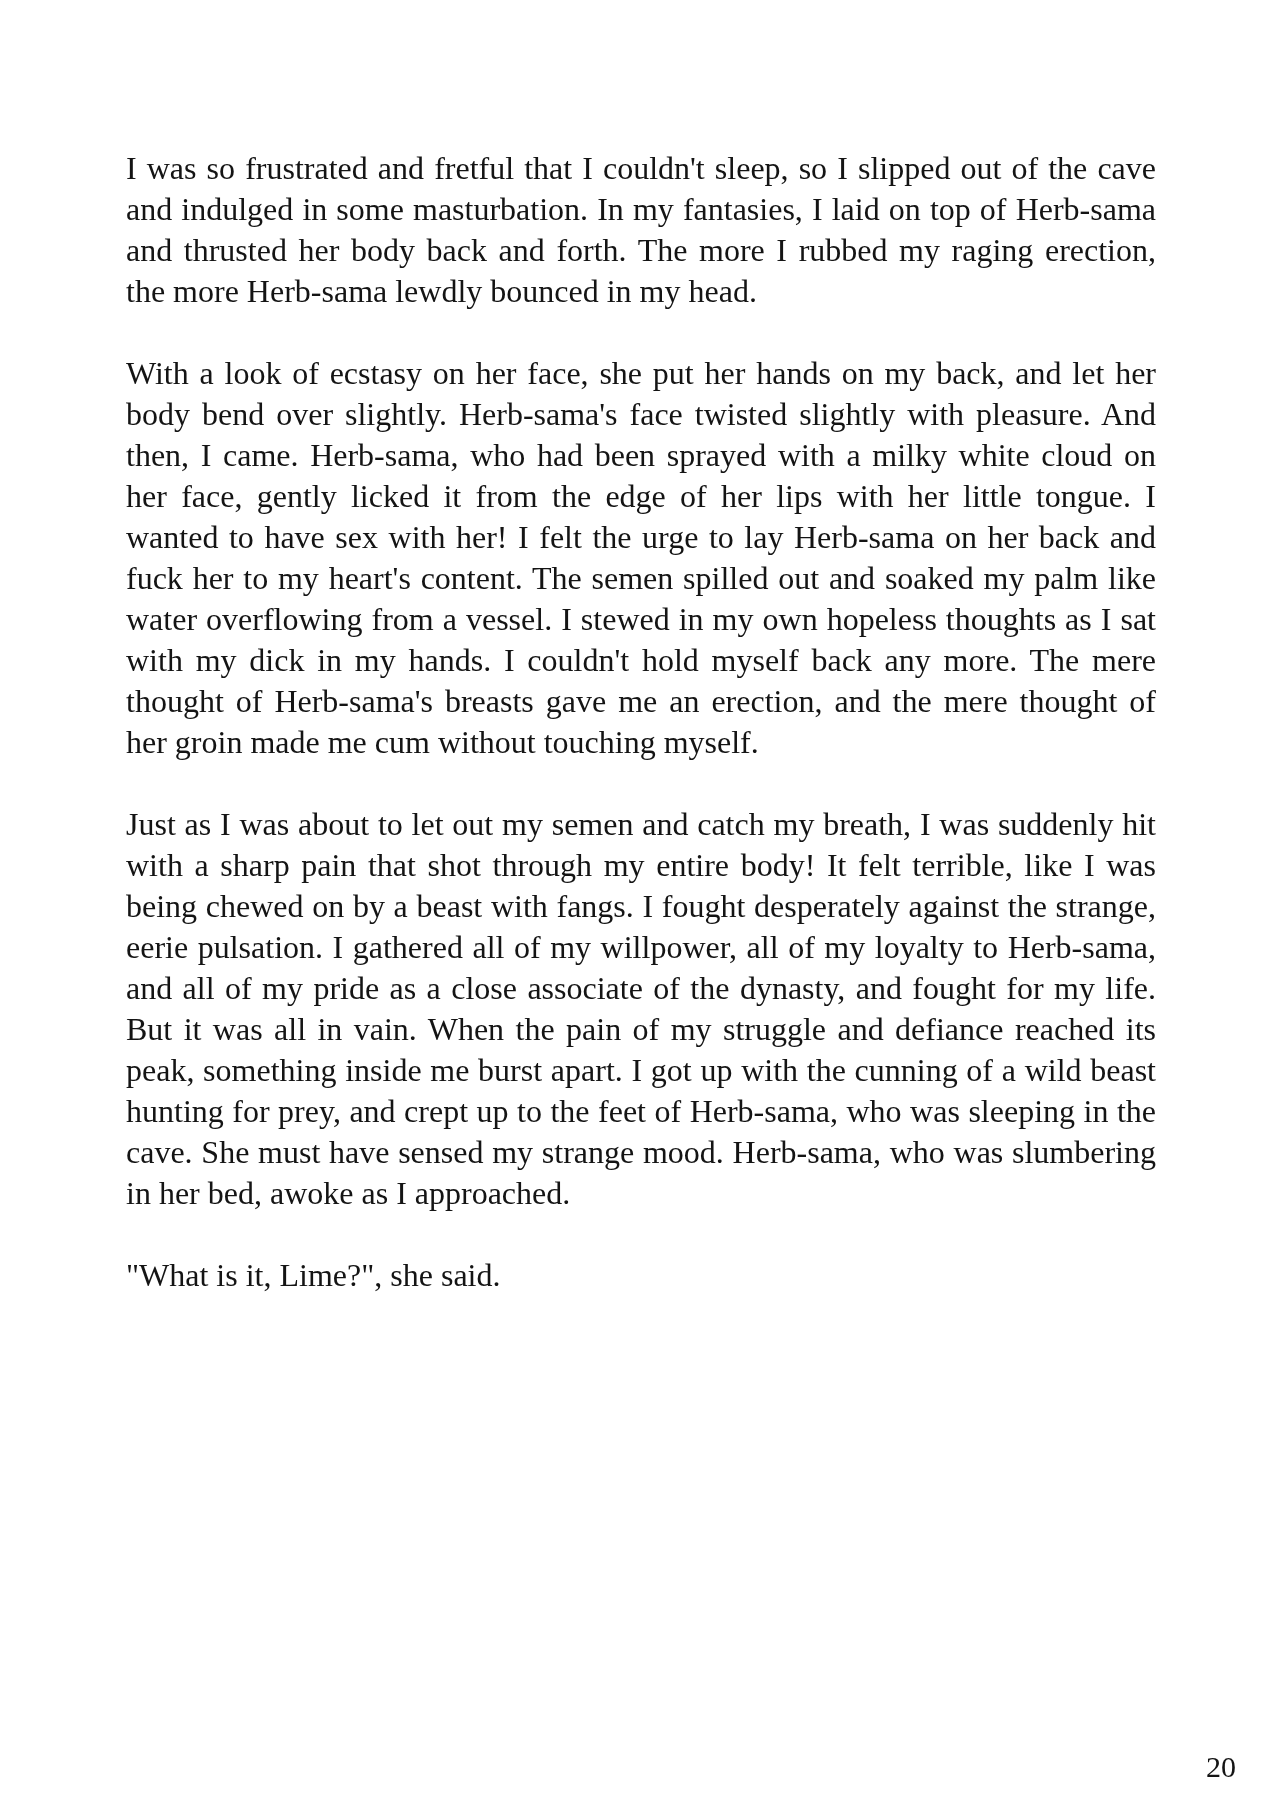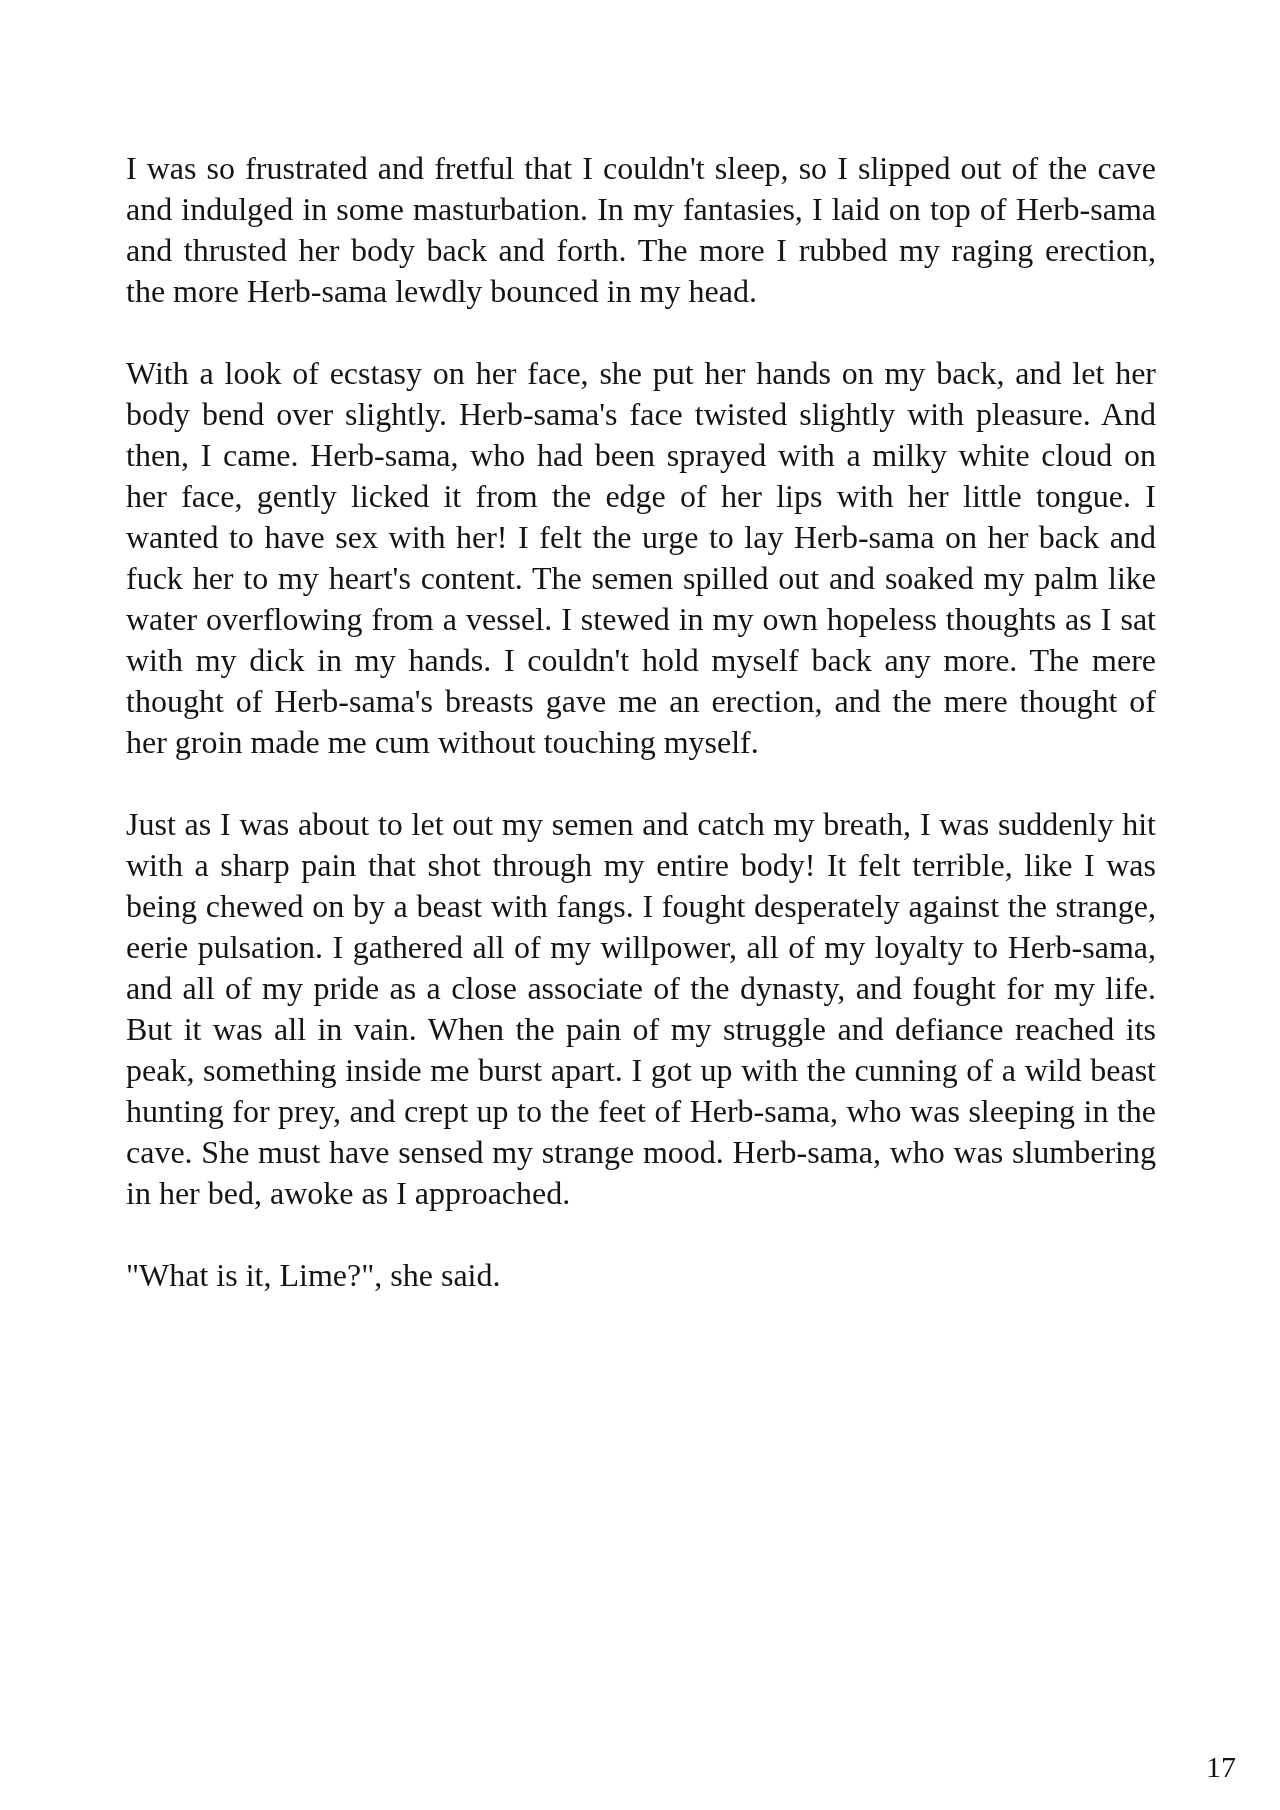--- a/index.html
+++ b/index.html
@@ -46,14 +46,14 @@
 </head>
 <body>
 
 <div class="page">
   <div class="content">
     <p>I was so frustrated and fretful that I couldn't sleep, so I slipped out of the cave and indulged in some masturbation. In my fantasies, I laid on top of Herb-sama and thrusted her body back and forth. The more I rubbed my raging erection, the more Herb-sama lewdly bounced in my head.</p>
     <p>With a look of ecstasy on her face, she put her hands on my back, and let her body bend over slightly. Herb-sama's face twisted slightly with pleasure. And then, I came. Herb-sama, who had been sprayed with a milky white cloud on her face, gently licked it from the edge of her lips with her little tongue. I wanted to have sex with her! I felt the urge to lay Herb-sama on her back and fuck her to my heart's content. The semen spilled out and soaked my palm like water overflowing from a vessel. I stewed in my own hopeless thoughts as I sat with my dick in my hands. I couldn't hold myself back any more. The mere thought of Herb-sama's breasts gave me an erection, and the mere thought of her groin made me cum without touching myself.</p>
     <p>Just as I was about to let out my semen and catch my breath, I was suddenly hit with a sharp pain that shot through my entire body! It felt terrible, like I was being chewed on by a beast with fangs. I fought desperately against the strange, eerie pulsation. I gathered all of my willpower, all of my loyalty to Herb-sama, and all of my pride as a close associate of the dynasty, and fought for my life. But it was all in vain. When the pain of my struggle and defiance reached its peak, something inside me burst apart. I got up with the cunning of a wild beast hunting for prey, and crept up to the feet of Herb-sama, who was sleeping in the cave. She must have sensed my strange mood. Herb-sama, who was slumbering in her bed, awoke as I approached.</p>
     <p>"What is it, Lime?", she said.</p>
   </div>
-  <div class="page-number">17</div>
+  <div class="page-number">20</div>
 </div>
 
 </body></html>

